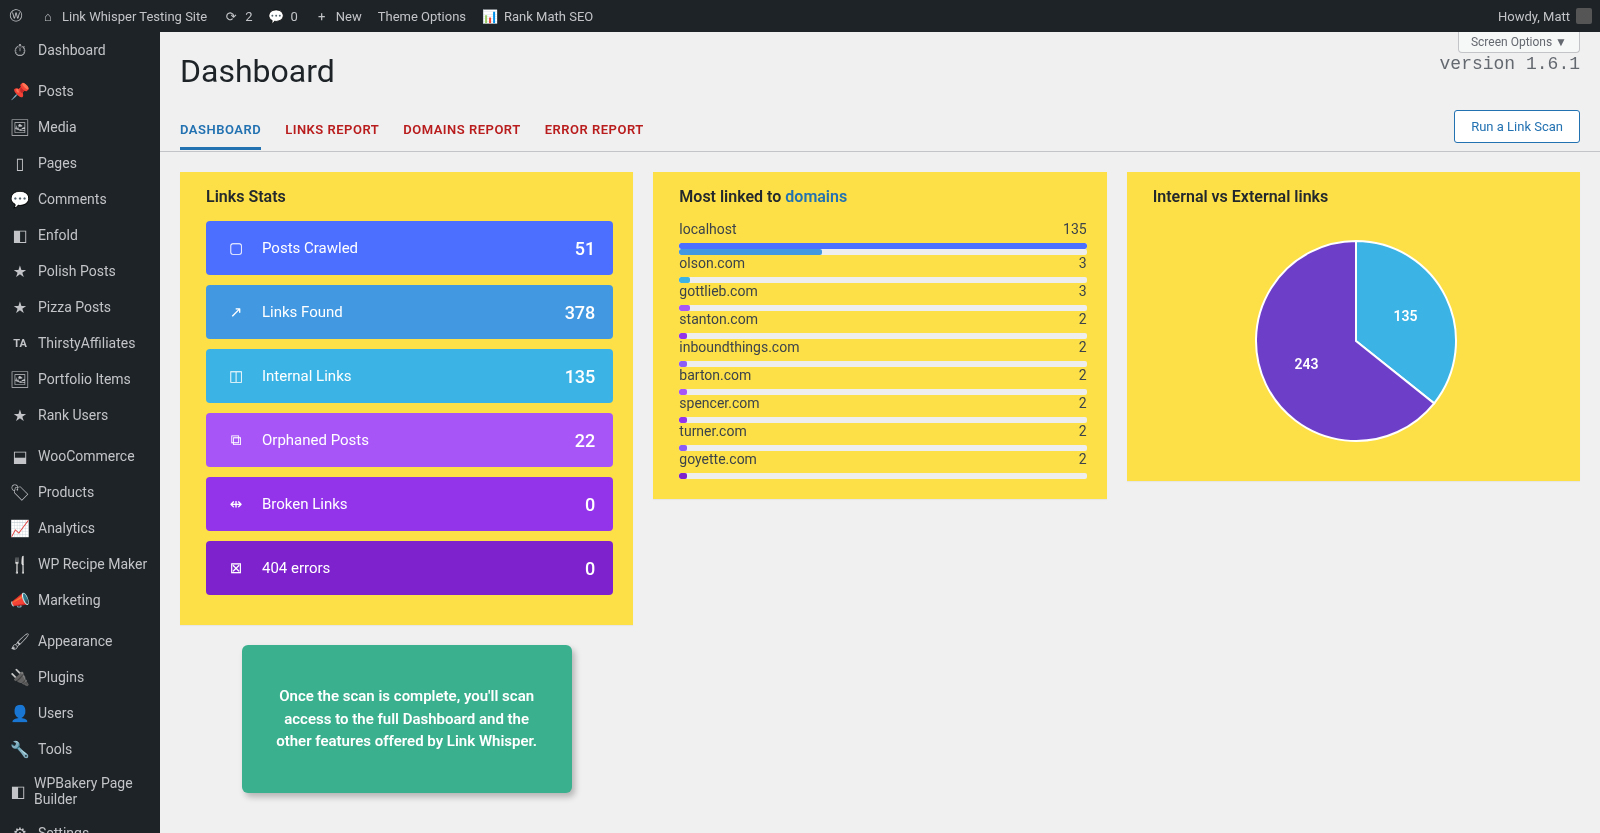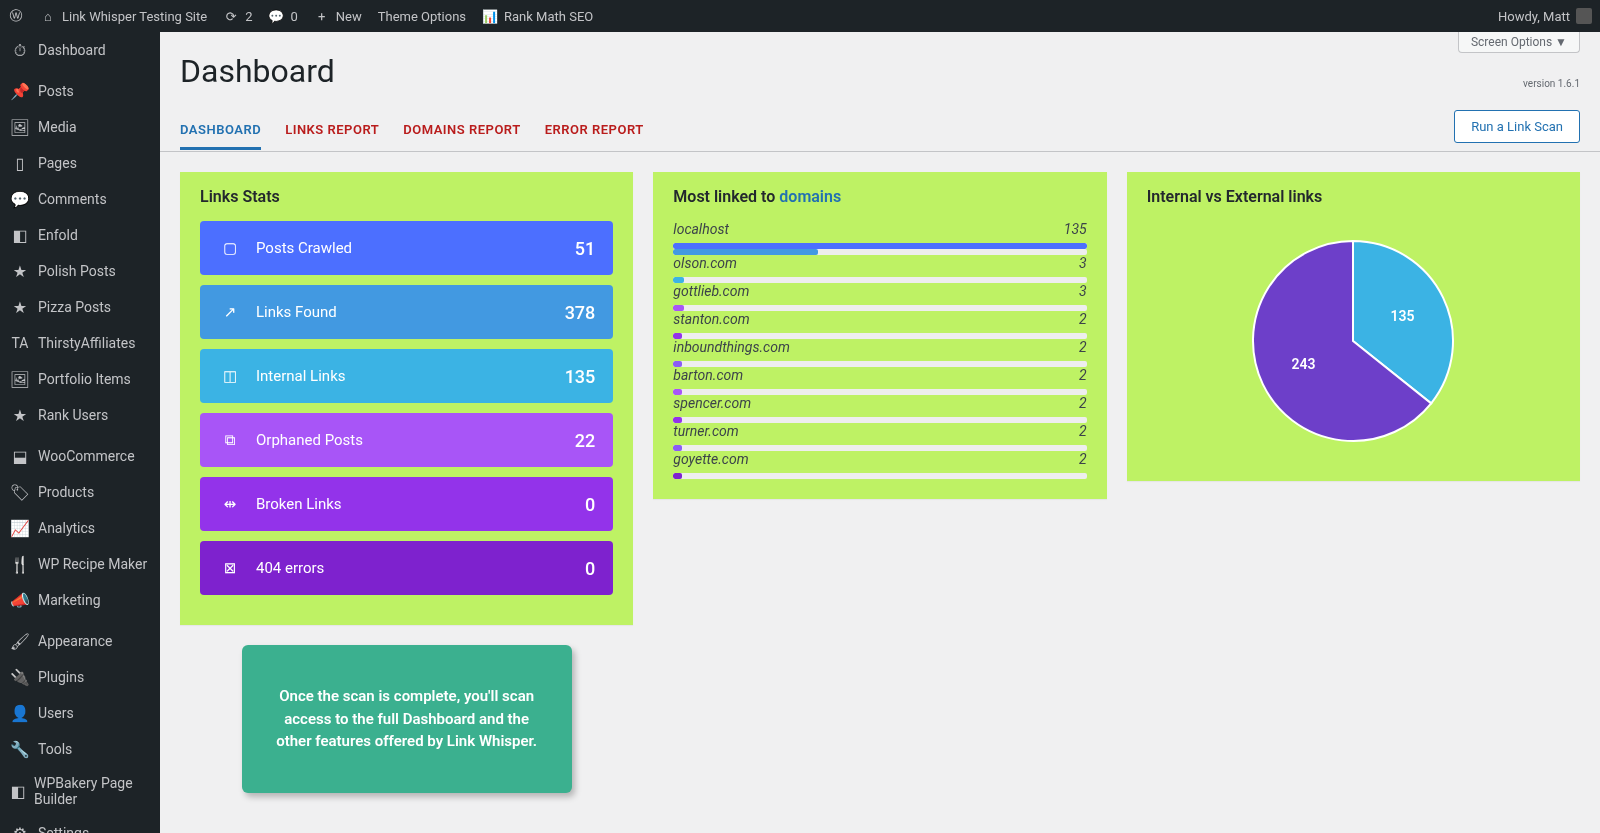--- a/index.html
+++ b/index.html
@@ -22,48 +22,48 @@
 .menu-item { display: flex; align-items: center; gap: 8px; padding: 8px 10px; cursor: pointer; color: #c3c4c7; font-size: 14px; }
 .menu-item .icon { width: 20px; height: 20px; display: inline-flex; align-items: center; justify-content: center; font-size: 16px; }
 .sep { height: 5px; }
 
 
 .screen-options { position: absolute; right: 20px; top: 0; background: #f6f7f7; border: 1px solid #c3c4c7; border-top: none; padding: 3px 12px; font-size: 12px; cursor: pointer; border-radius: 0 0 4px 4px; color: #646970; }
 
 
 .page-header { padding: 20px; }
 .page-title { font-size: 32px; font-weight: 400; color: #1d2327; }
-.version { float: right; color: #646970; font-size: 10px; margin-top: 26px; }
+.version { float: right; color: #646970; font-size: 18px; margin-top: 2px; font-family: Liberation Mono, monospace; }
 
 
 .tabs-wrap { display: flex; align-items: center; border-bottom: 1px solid #c3c4c7; padding: 0 20px; }
 .tab { padding: 10px 0; margin-right: 24px; font-size: 13px; font-weight: 600; color: #b91c1c; cursor: pointer; text-transform: uppercase; letter-spacing: 0.5px; border-bottom: 3px solid transparent; }
 .tab.active { color: #2271b1; border-bottom-color: #2271b1; }
 .run-scan { margin-left: auto; background: #fff; border: 1px solid #2271b1; color: #2271b1; padding: 8px 16px; border-radius: 3px; cursor: pointer; font-size: 13px; margin-bottom: 8px; }
 
 
 .grid { display: grid; grid-template-columns: 1fr 1fr 1fr; gap: 20px; padding: 20px; align-items: start; }
-.card { background: #bef264; box-shadow: 0 1px 1px rgba(0,0,0,.04); }
+.card { background: #fde047; box-shadow: 0 1px 1px rgba(0,0,0,.04); padding-left: 6px; }
 .card-header { padding: 15px 20px; font-size: 16px; font-weight: 600; color: #23282d; }
 .card-link { color: #2271b1; font-weight: 600; }
 .card-body { padding: 0 20px 20px; }
 
 
 .stat-tile { display: flex; align-items: center; padding: 15px 18px; border-radius: 4px; color: #fff; margin-bottom: 10px; font-size: 15px; cursor: pointer; }
 .stat-tile .icon { width: 24px; height: 24px; margin-right: 14px; display: inline-flex; align-items: center; justify-content: center; }
 .stat-tile .value { margin-left: auto; font-size: 18px; font-weight: 500; }
 .tile-blue1 { background: #4c6fff; }
 .tile-blue2 { background: #4299e1; }
 .tile-blue3 { background: #3bb3e4; }
 .tile-purple1 { background: #a855f7; }
 .tile-purple2 { background: #9333ea; }
 .tile-purple3 { background: #7e22ce; }
 
 
-.domain-row { margin-bottom: 0; font-style: italic; }
+.domain-row { margin-bottom: 0; }
 .domain-label { display: flex; justify-content: space-between; font-size: 14px; color: #3c434a; margin-bottom: 6px; }
 .domain-bar { height: 6px; background: #eee; border-radius: 2px; overflow: hidden; position: relative; }
 .domain-bar-fill { height: 100%; border-radius: 2px; }
 
 
 .legend { text-align: center; font-size: 13px; margin-bottom: 10px; }
 .legend-dot { display: inline-block; width: 8px; height: 8px; border-radius: 50%; margin: 0 4px 0 12px; }
 .pie-wrap { display: flex; justify-content: center; padding: 10px 0 30px; position: relative; }
 
 
@@ -141,21 +141,21 @@
       </div>
     <div class="menu-item">
         <span class="icon">★</span>
         <span>Polish Posts</span>
       </div>
     <div class="menu-item">
         <span class="icon">★</span>
         <span>Pizza Posts</span>
       </div>
     <div class="menu-item">
-        <span class="icon" style="font-size:14px;font-weight:400">TA</span>
+        <span class="icon" style="font-size:11px;font-weight:700">TA</span>
         <span>ThirstyAffiliates</span>
       </div>
     <div class="menu-item">
         <span class="icon">🖼</span>
         <span>Portfolio Items</span>
       </div>
     <div class="menu-item">
         <span class="icon">★</span>
         <span>Rank Users</span>
       </div>

